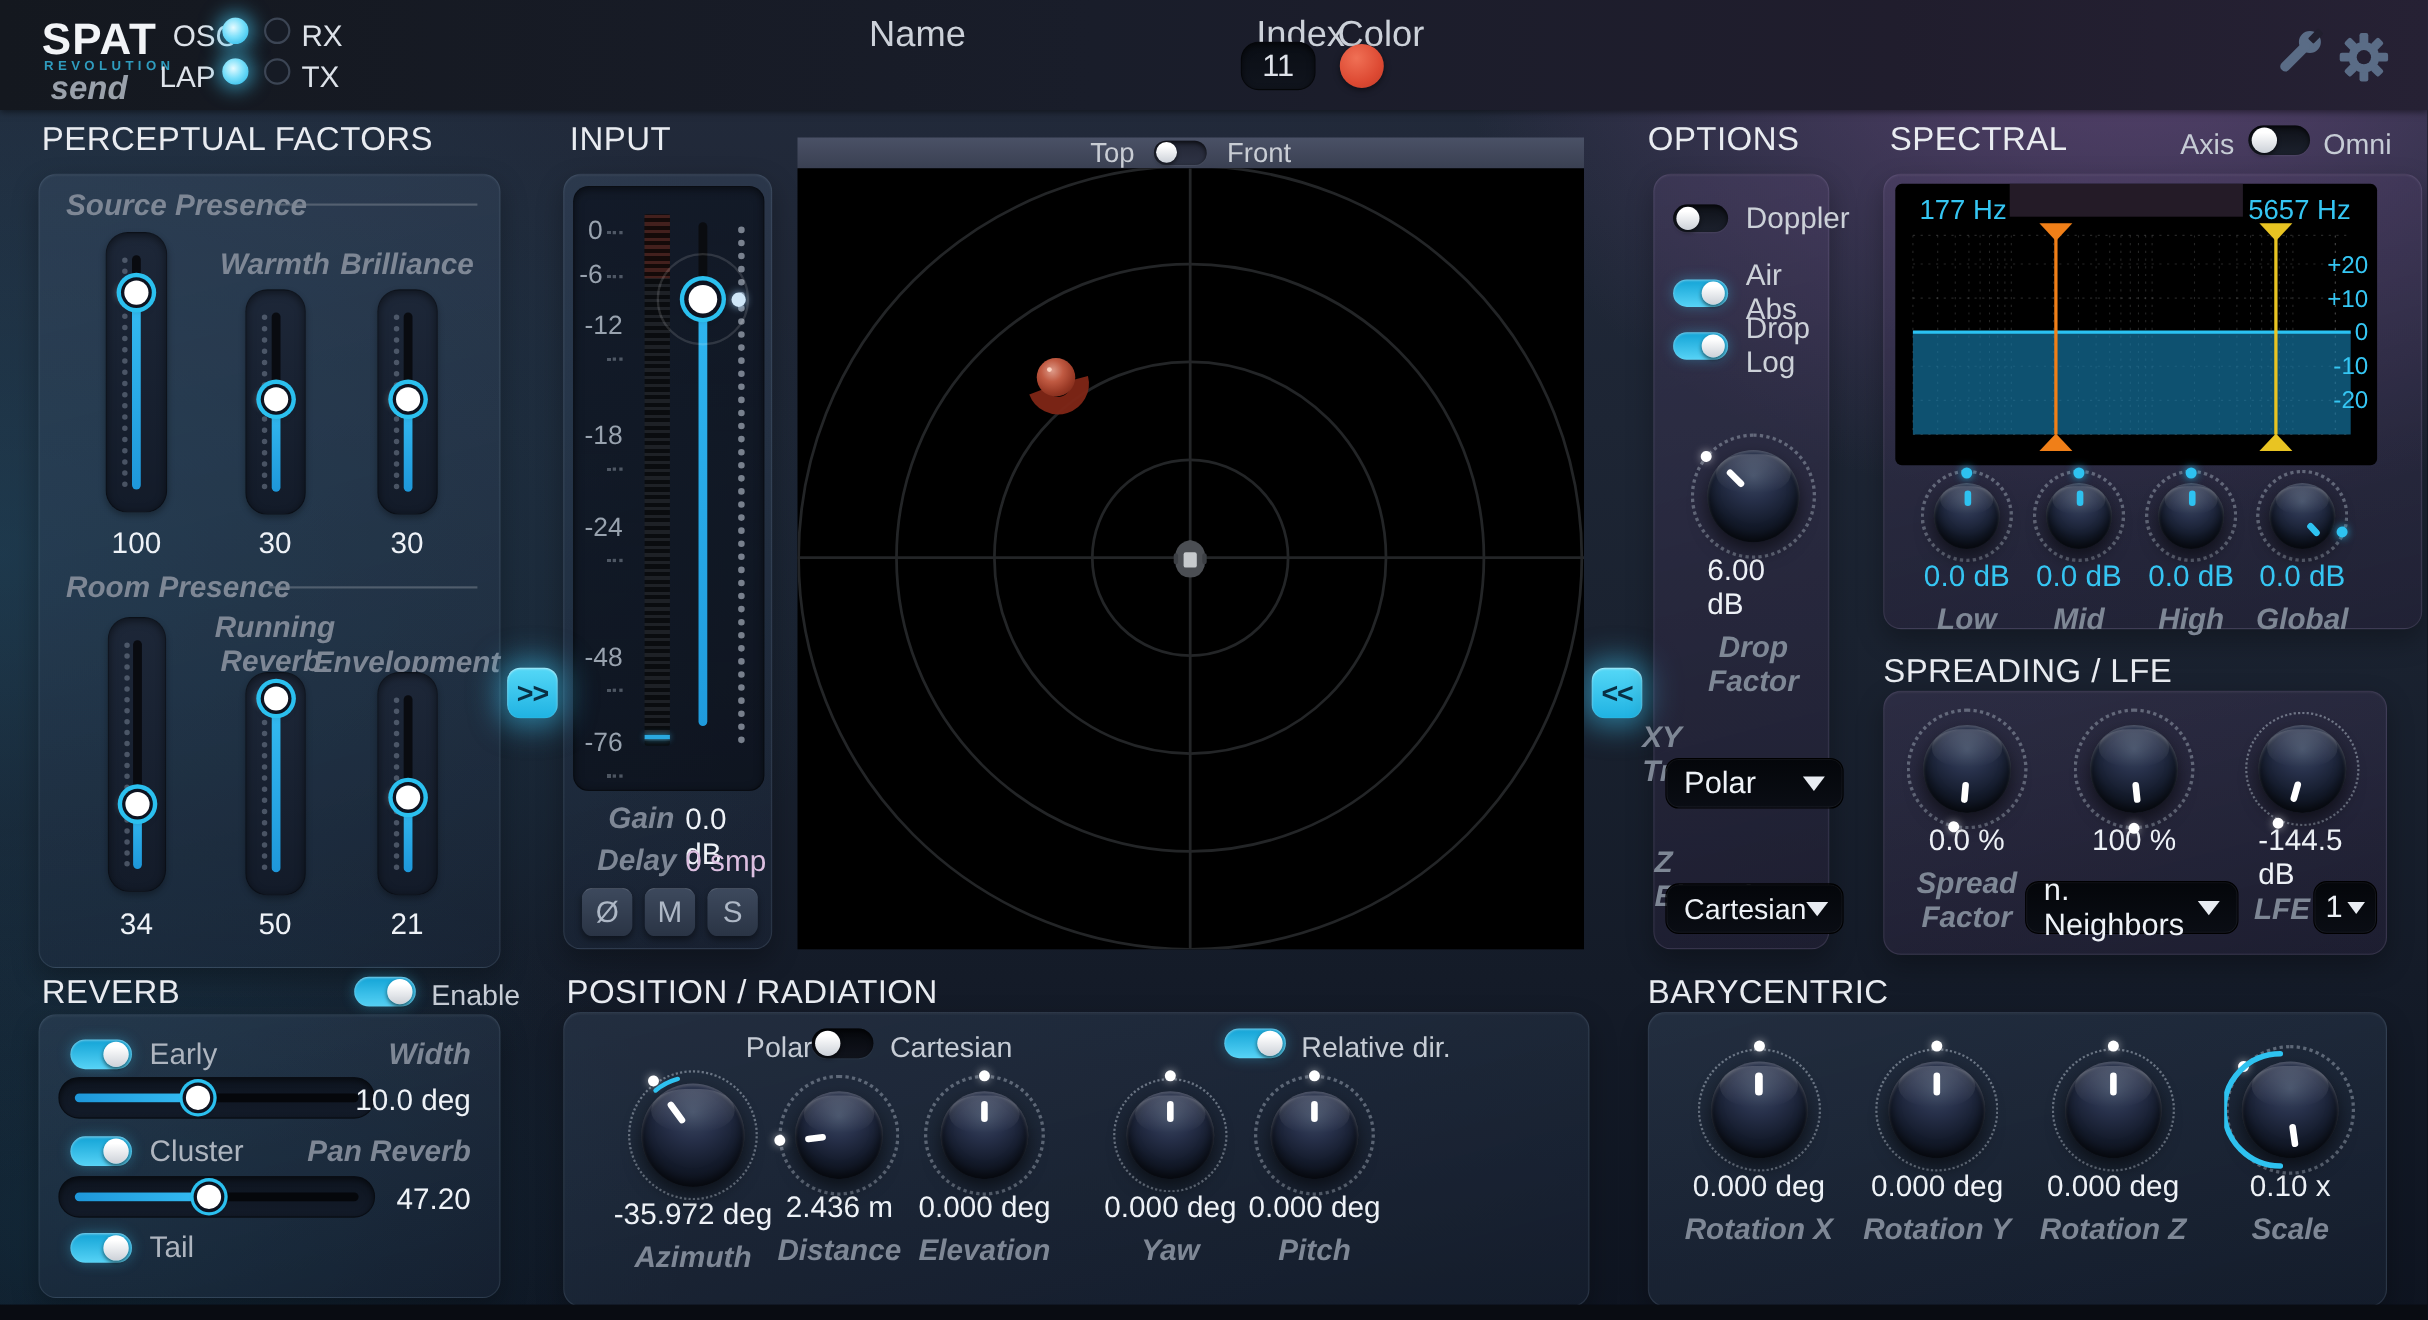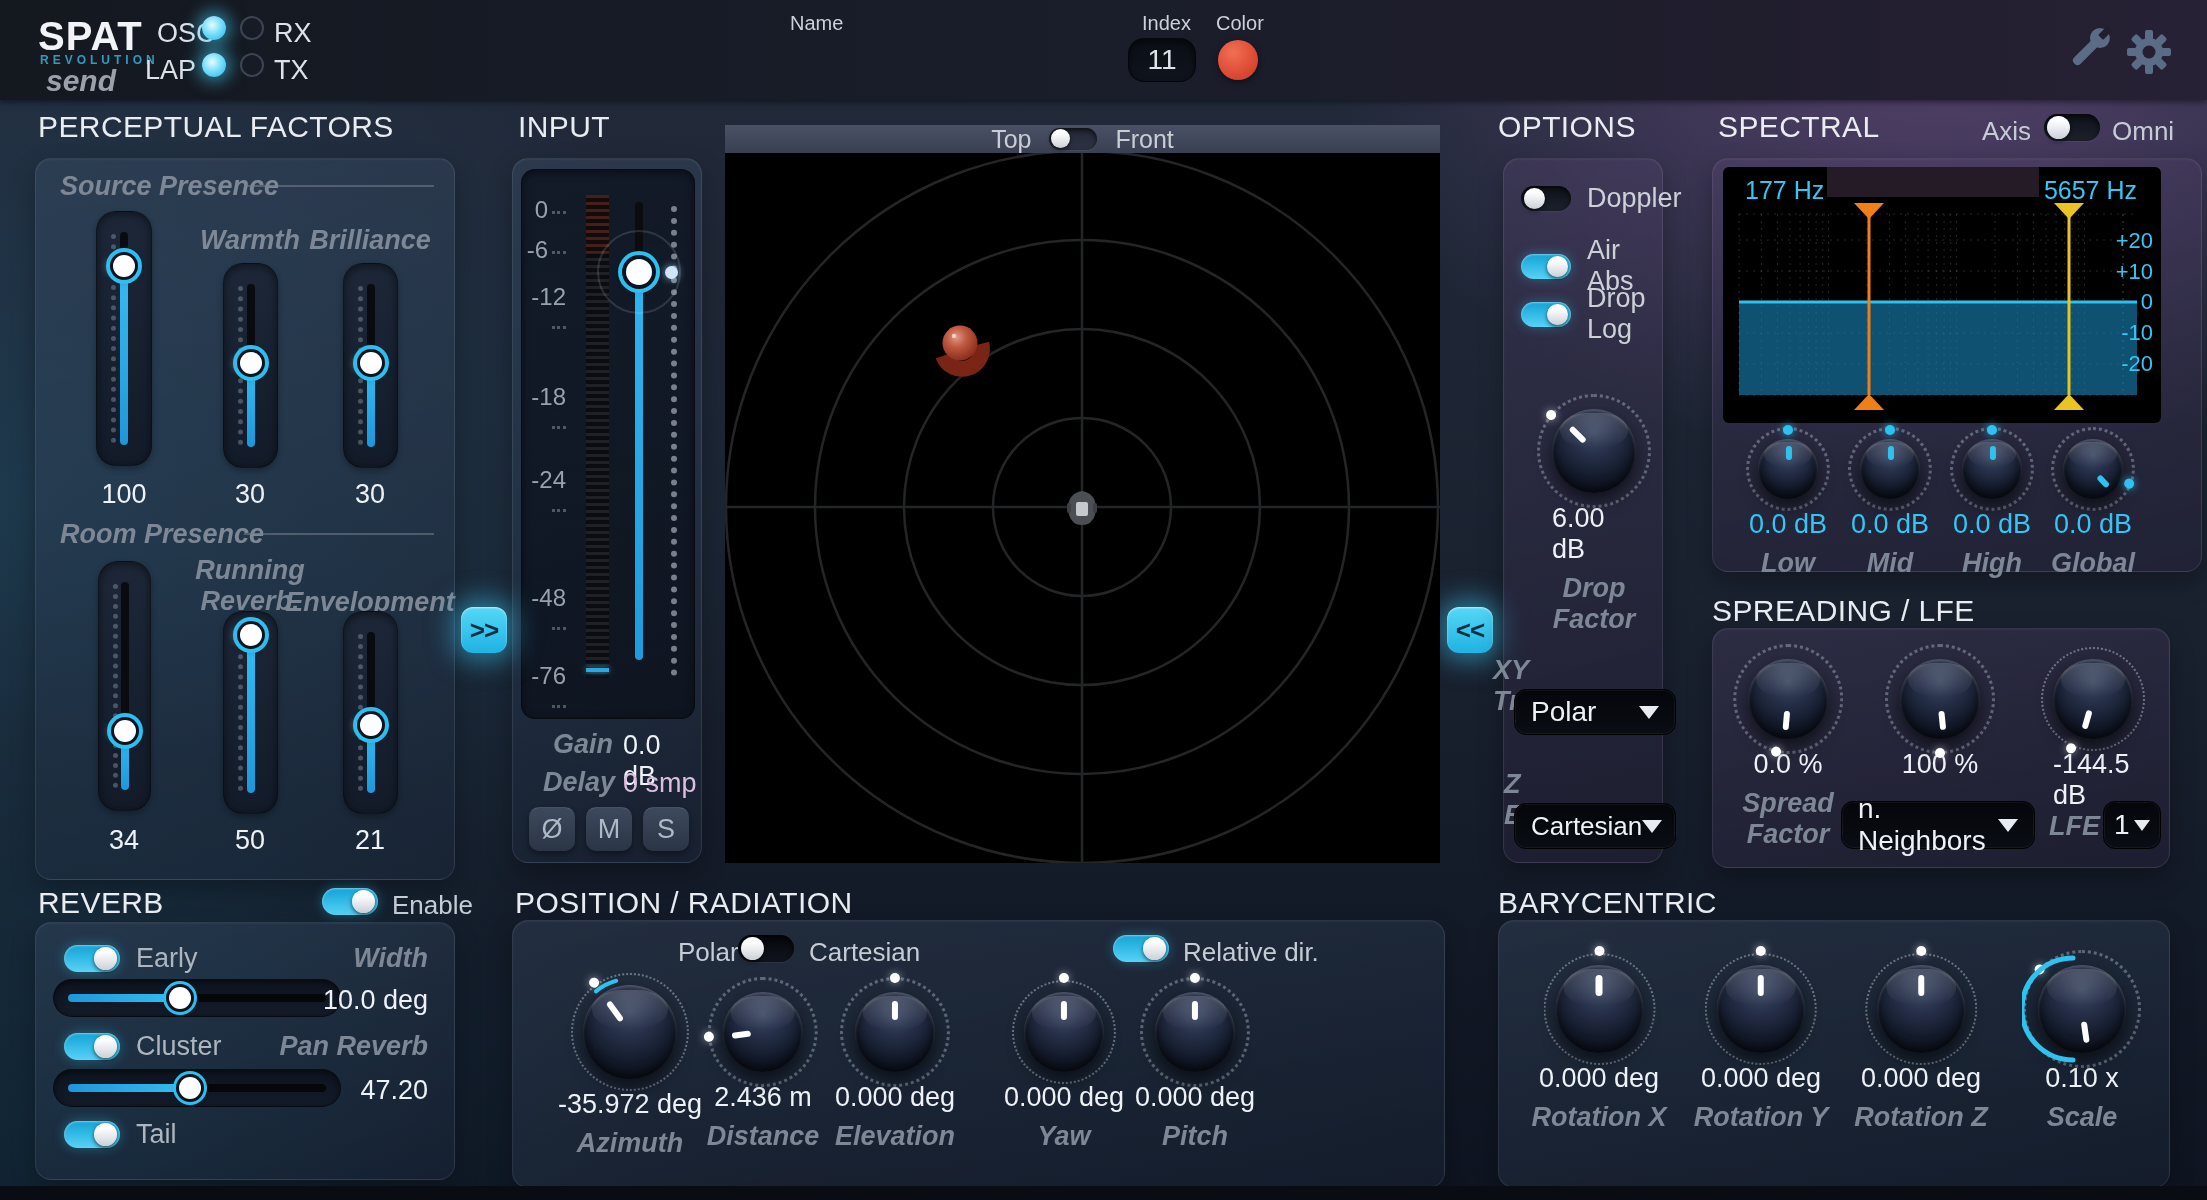--- a/index.html
+++ b/index.html
@@ -17,21 +17,21 @@
     background:linear-gradient(90deg,#14181f 0%, #191d2a 45%, #201d2d 78%, #262134 100%);
     box-shadow:0 2px 6px rgba(0,0,0,.5); }
   .logo-main { position:absolute; left:38px; top:14px; color:#f2f4f7; font-size:40px; font-weight:700; letter-spacing:1px; }
   .logo-sub  { position:absolute; left:40px; top:53px; color:#2f9cbe; font-size:12px; font-weight:700; letter-spacing:4px; }
   .logo-mode { position:absolute; left:46px; top:64px; color:#9aa1ab; font-size:30px; font-weight:700; font-style:italic; }
   .ledlab { position:absolute; color:#dde2e9; font-size:27px; }
   .led { position:absolute; width:24px; height:24px; border-radius:50%; }
   .led.on { background:radial-gradient(circle at 42% 38%, #e6fbff 0%, #79dffa 45%, #1cb4e6 100%);
             box-shadow:0 0 16px 5px rgba(70,205,248,.55); }
   .led.off { background:#161b25; border:2px solid #3c4554; }
-  .fieldlab { position:absolute; color:#ccd1d9; font-size:20px; }
+  .fieldlab { position:absolute; color:#ccd1d9; font-size:33px; }
   .pill { position:absolute; background:linear-gradient(180deg,#0a0e15,#10141d); border-radius:22px;
           border:1px solid rgba(0,0,0,.6); box-shadow:inset 0 2px 6px rgba(0,0,0,.6);
           color:#dfe3ea; font-size:28px; display:flex; align-items:center; justify-content:center; }
   .colorchip { position:absolute; width:40px; height:40px; border-radius:50%;
           background:radial-gradient(circle at 38% 32%, #f07055, #dd4a33 60%, #c23a26); box-shadow:0 2px 6px rgba(0,0,0,.5); }
   
   .stitle { position:absolute; color:#e9ecf1; font-size:30px; letter-spacing:.4px; }
   .glab { position:absolute; color:#c6ccd5; font-size:26px; }
   .ilab { position:absolute; color:#7e8795; font-size:27px; font-weight:700; font-style:italic; white-space:pre-line; }
   .val  { position:absolute; color:#eef2f7; font-size:27px; }

